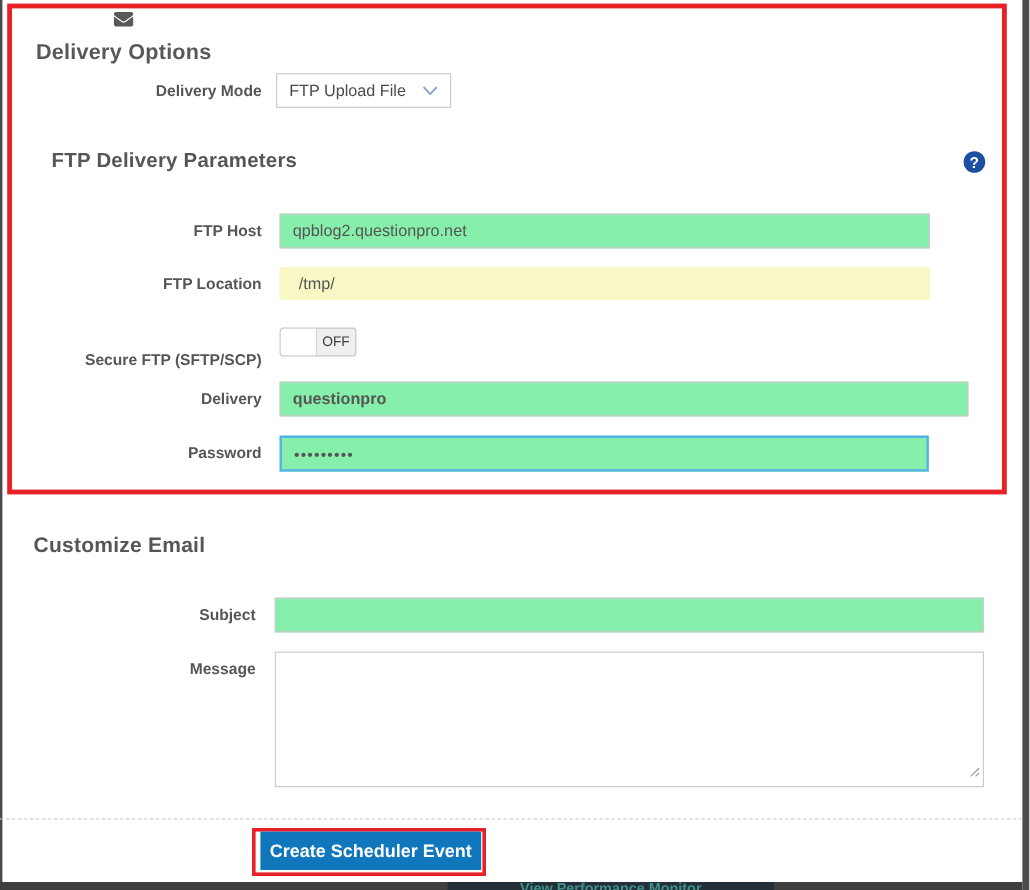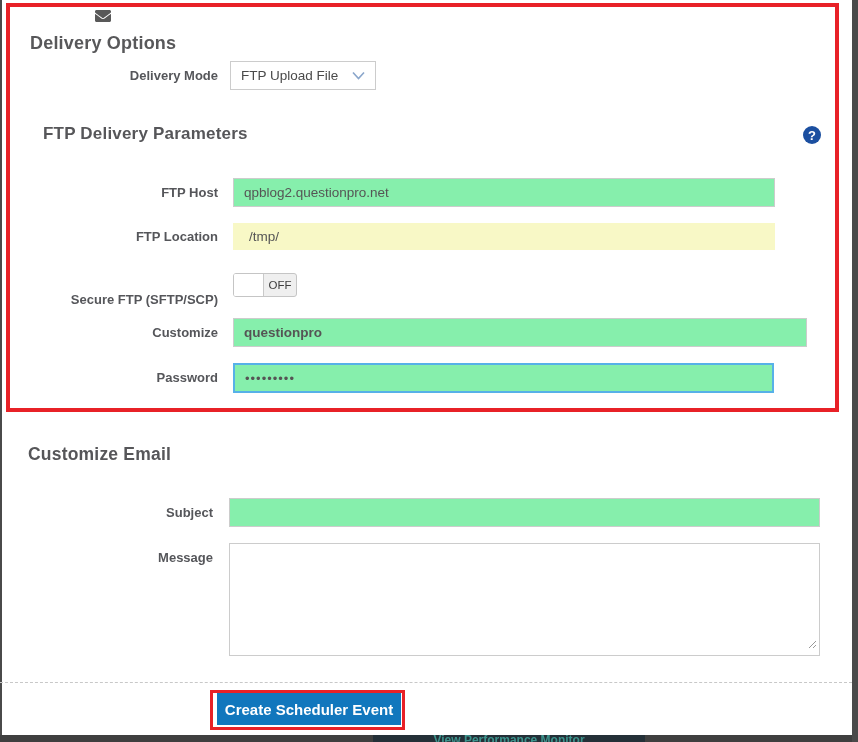--- a/index.html
+++ b/index.html
@@ -166,21 +166,21 @@
 
   <div class="abs field-label" style="top:223px; height:27px; line-height:27px;">FTP Location</div>
   <input class="abs text-input highlight" style="left: 233px; top: 223px; width: 542px; height: 27px;" value="/tmp/">
 
   <div class="abs field-label" style="top:273px; height:24px; line-height:24px;margin-top:15px;">Secure FTP (SFTP/SCP)</div>
   <div class="abs toggle">
     <div class="toggle-knob"></div>
     <div class="toggle-state">OFF</div>
   </div>
 
-  <div class="abs field-label" style="top:318px; height:29px; line-height:29px;">Customize</div>
+  <div class="abs field-label" style="top:318px; height:29px; line-height:29px;">Delivery</div>
   <input class="abs text-input" style="left: 233px; top: 318px; width: 574px; height: 29px; font-weight: bold;" value="questionpro">
 
   <div class="abs field-label" style="top:363px; height:30px; line-height:30px;">Password</div>
   <input class="abs text-input focused password-input" style="left: 233px; top: 363px; width: 541px; height: 30px;" value="•••••••••">
 
   <div class="abs section-heading" style="left:28px; top:444px; font-size:17.5px;">Customize Email</div>
 
   <div class="abs field-label narrow" style="top:498px; height:29px; line-height:29px;">Subject</div>
   <input class="abs text-input" style="left: 229px; top: 498px; width: 591px; height: 29px;" value="">
 

